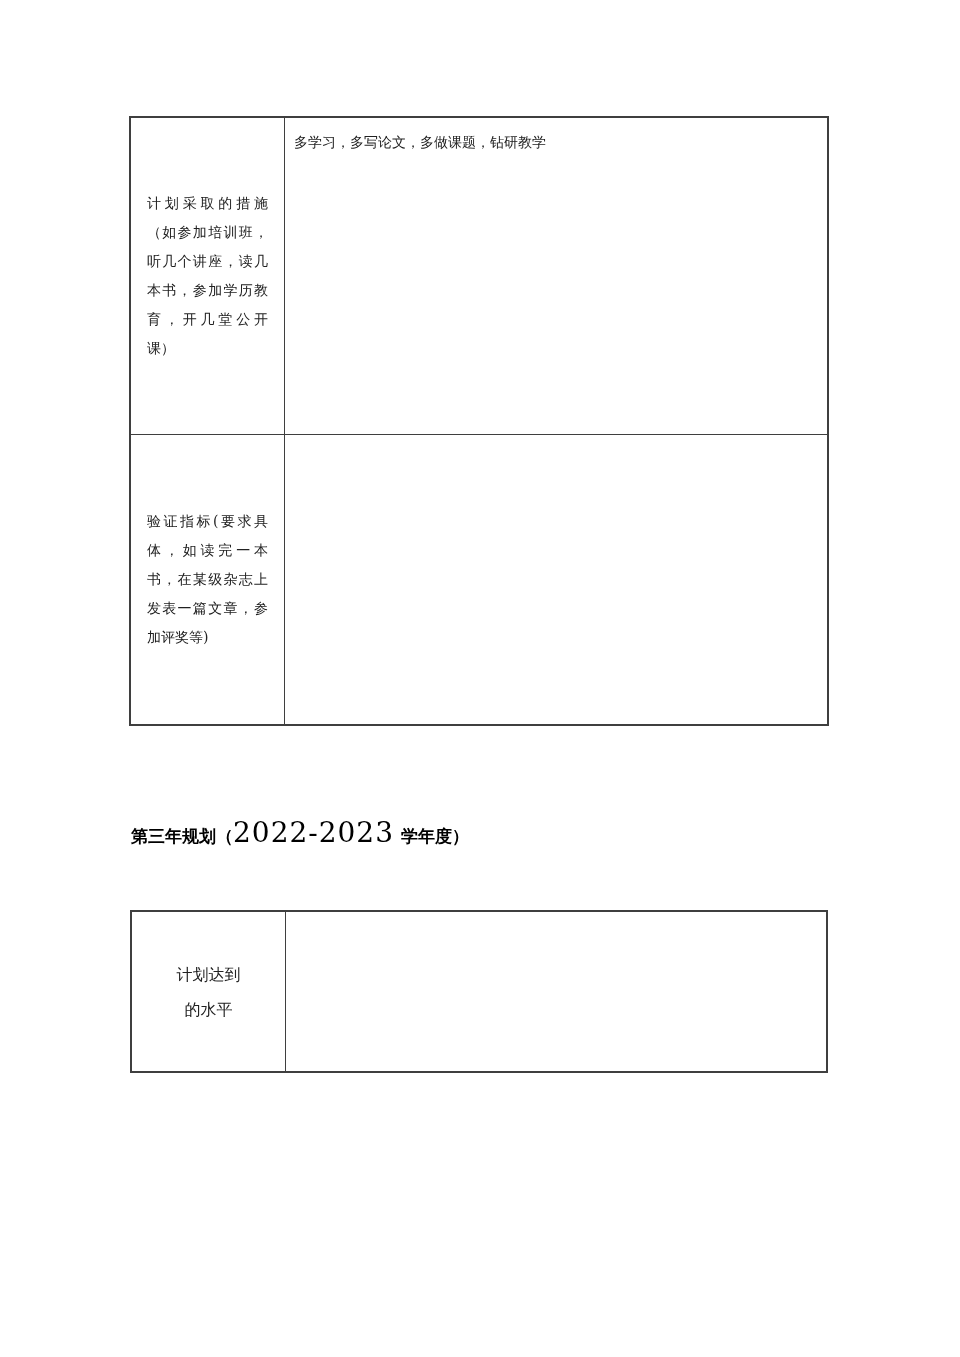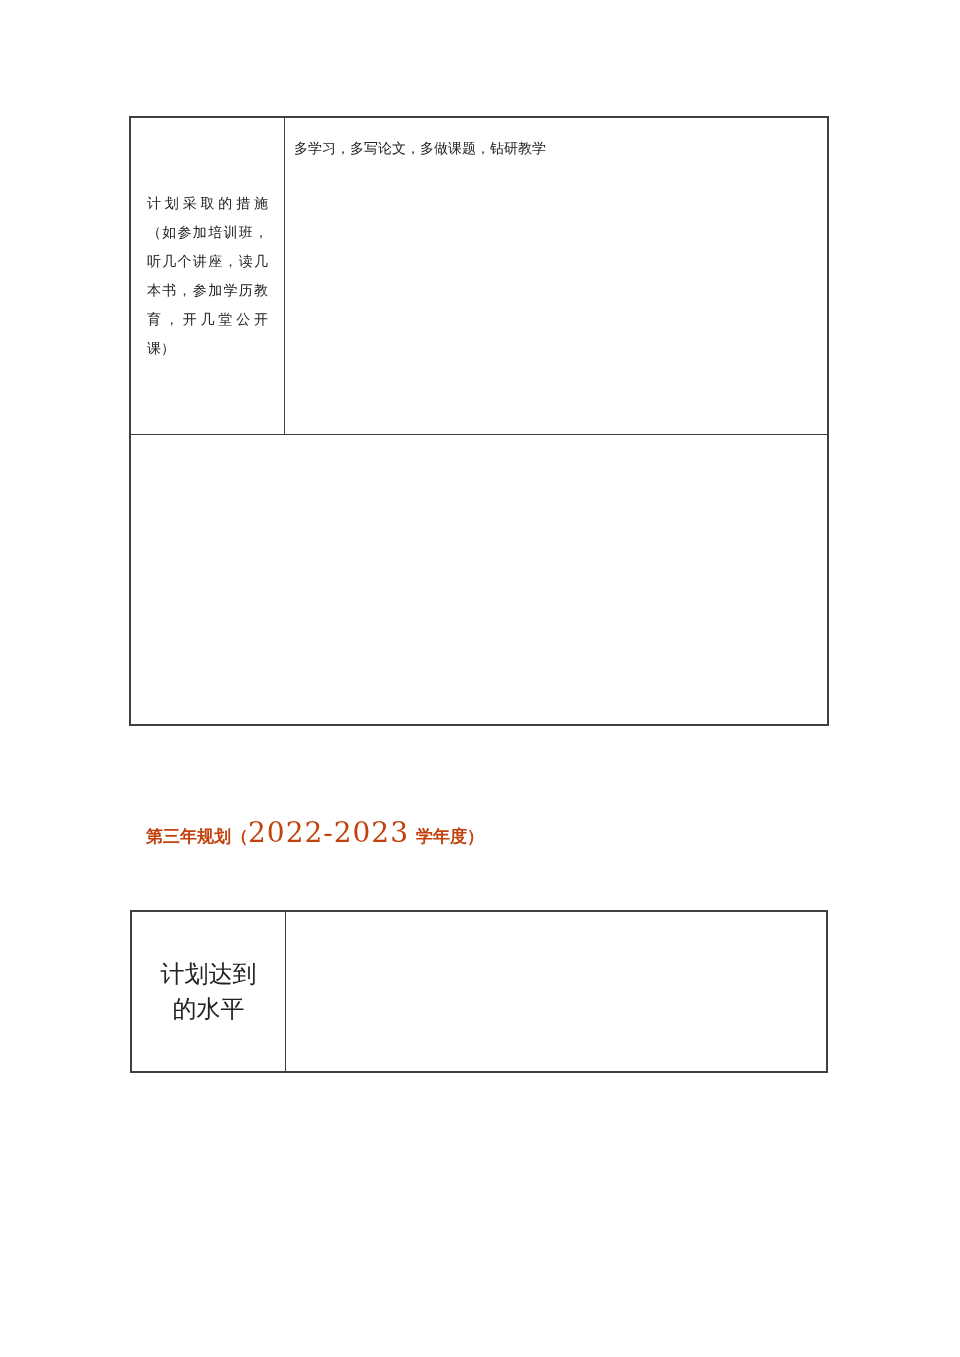--- a/index.html
+++ b/index.html
@@ -44,32 +44,32 @@
   }
   .label-text {
     width: 100%;
     font-size: 14px;
     line-height: 29px;
     text-align: justify;
     text-justify: inter-character;
     color: #212121;
   }
   .value-cell {
-    padding: 19px 9px;
+    padding: 13px 9px;
     font-size: 14px;
     line-height: 22px;
     color: #212121;
   }
 
   #section-heading {
     position: absolute;
-    left: 146px; top: 812px;
+    left: 131px; top: 812px;
     line-height: 42px;
     white-space: nowrap;
-    color: #c2410c;
+    color: #000000;
     text-align: center;
   }
   .heading-cn {
     font-family: "DejaVu Sans", "Liberation Sans", sans-serif;
     font-weight: 700;
     font-size: 17px;
   }
   .heading-years {
     font-family: "DejaVu Serif", "Liberation Serif", serif;
     font-weight: 400;
@@ -78,21 +78,21 @@
   }
   .heading-suffix-gap { margin-left: 7px; }
 
   .level-label-cell {
     display: flex;
     align-items: center;
     justify-content: center;
     padding: 0 8px;
   }
   .level-label-text {
-    font-size: 24px;
+    font-size: 16px;
     line-height: 35px;
     text-align: center;
     white-space: pre-line;
     color: #212121;
   }
 </style>
 </head>
 <body>
 
 <div class="page">
@@ -100,20 +100,23 @@
   <div class="grid-table" id="measures-table">
 
     <div class="cell label-cell col-divider row-divider">
       <div class="label-text">计划采取的措施（如参加培训班，听几个讲座，读几本书，参加学历教育，开几堂公开课）</div>
     </div>
 
     <div class="cell value-cell row-divider">
       <div>多学习，多写论文，多做课题，钻研教学</div>
     </div>
 
+    <div class="cell label-cell col-divider">
+      <div class="label-text">验证指标(要求具体，如读完一本书，在某级杂志上发表一篇文章，参加评奖等)</div>
+    </div>
 
 
   </div>
 
   <div id="section-heading">
     <span class="heading-cn">第三年规划</span><span class="heading-cn">（</span><span class="heading-years">2022-2023</span><span class="heading-cn heading-suffix-gap">学年度）</span>
   </div>
 
   <div class="grid-table" id="level-table">
 

